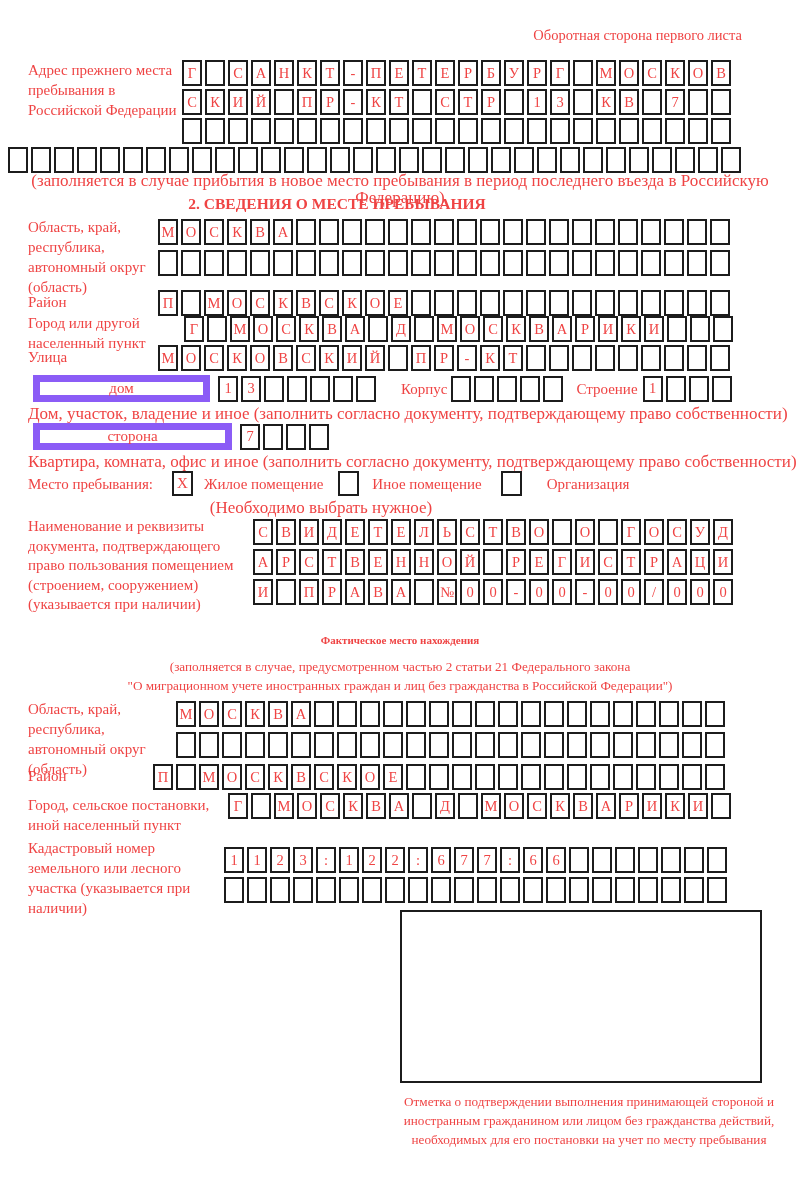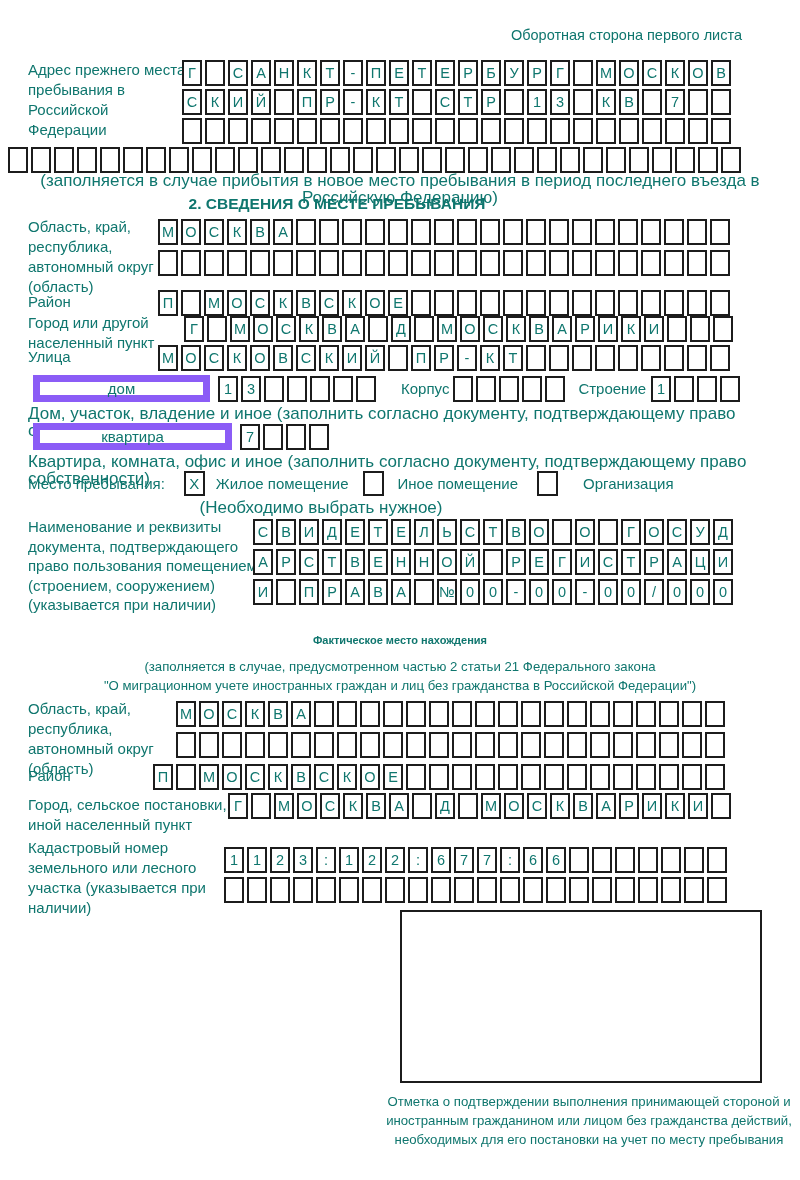--- a/index.html
+++ b/index.html
@@ -1,17 +1,17 @@
 <!DOCTYPE html>
 <html><head>
 <meta charset="utf-8">
 <style>
   html,body{margin:0;padding:0;background:#fff;}
   .page{position:relative;width:800px;height:1180px;background:#ffffff;
-        font-family:Liberation Sans, sans-serif;color:#0f766e;overflow:hidden;}
+        font-family:Liberation Serif, serif;color:#ef4444;overflow:hidden;}
   .abs{position:absolute;}
   .lbl{font-size:15px;line-height:20px;}
   .note{font-size:17px;line-height:17px;}
   .center{text-align:center;}
   .bold{font-weight:bold;}
   .cellrow{display:flex;}
   .cell{box-sizing:border-box;flex:0 0 20px;width:20px;height:26px;border:2px solid #1c1c1c;
         margin-right:3px;display:flex;align-items:center;justify-content:center;
         font-size:14.5px;background:#fff;}
   .bigbox{box-sizing:border-box;height:27px;border:7px solid #8b5cf6;display:flex;
@@ -310,21 +310,21 @@
     <div class="cellrow" style="margin-left:5px;">
         <span class="cell">1</span>
         <span class="cell"></span>
         <span class="cell"></span>
         <span class="cell"></span>
       </div>
   </div>
   <div class="abs note" style="top:405px;left:28px;">Дом, участок, владение и иное (заполнить согласно документу, подтверждающему право собственности)</div>
 
   <div class="abs inlinerow" style="top:423px;left:33px;">
-    <div class="bigbox" style="width:199px;">квартира</div>
+    <div class="bigbox" style="width:199px;">сторона</div>
     <div class="cellrow" style="margin-left:8px;">
         <span class="cell">7</span>
         <span class="cell"></span>
         <span class="cell"></span>
         <span class="cell"></span>
       </div>
   </div>
   <div class="abs note" style="top:453px;left:28px;">Квартира, комната, офис и иное (заполнить согласно документу, подтверждающему право собственности)</div>
 
   <div class="abs inlinerow" style="top:471px;left:28px;">

